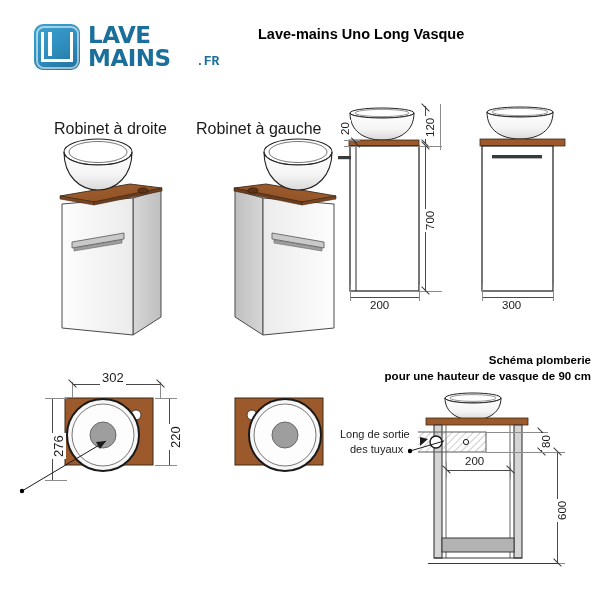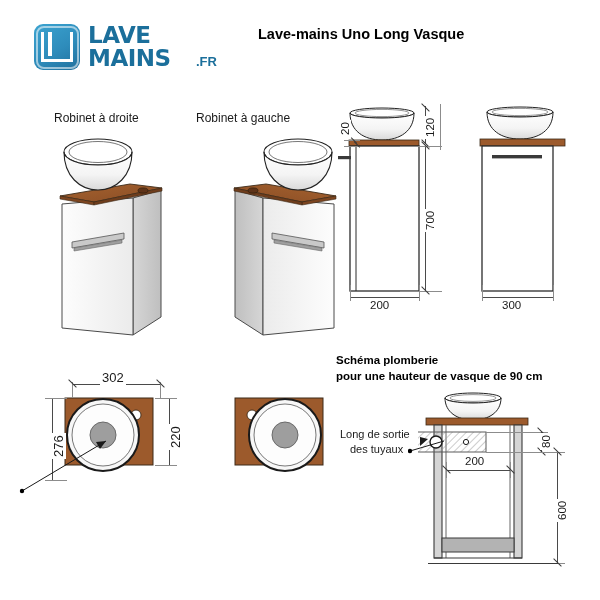--- a/index.html
+++ b/index.html
@@ -74,42 +74,43 @@
   }
   #logo-word1 { top: 2px; font-size: 23px; }
   #logo-word2 { top: 25px; font-size: 23px; }
   #logo-tld {
     position: absolute;
     left: 166px;
     top: 34px;
     font-size: 13px;
     font-weight: bold;
     color: #1b6f9b;
-    font-family: Liberation Sans, sans-serif;
+    font-family: Liberation Mono, monospace;
   }
 
   
   #title-block {
     position: absolute;
     left: 258px;
     top: 24px;
     width: 300px;
     text-align: left;
     font-size: 14.5px;
     font-weight: bold;
     color: #000000;
     line-height: 1.45;
   }
 
   
   .view-label {
     position: absolute;
-    font-size: 12px;
+    font-size: 16px;
     color: #1a1a1a;
     white-space: nowrap;
+    margin-top: 9px;
   }
   .dim-text {
     position: absolute;
     font-size: 11.5px;
     color: #1a1a1a;
     white-space: nowrap;
     background: #ffffff;
     padding: 0 2px;
   }
   .dim-text.vert {
@@ -121,21 +122,21 @@
     font-size: 11px;
     color: #1a1a1a;
     line-height: 1.32;
     white-space: nowrap;
   }
   .sub-title {
     position: absolute;
     font-size: 11.5px;
     font-weight: bold;
     color: #000;
-    text-align: left;
+    text-align: right;
     line-height: 1.4;
     white-space: nowrap;
   }
 
   
   .dl-h {
     position: absolute;
     height: 0;
     border-top: 1px solid #4a4a4a;
   }

